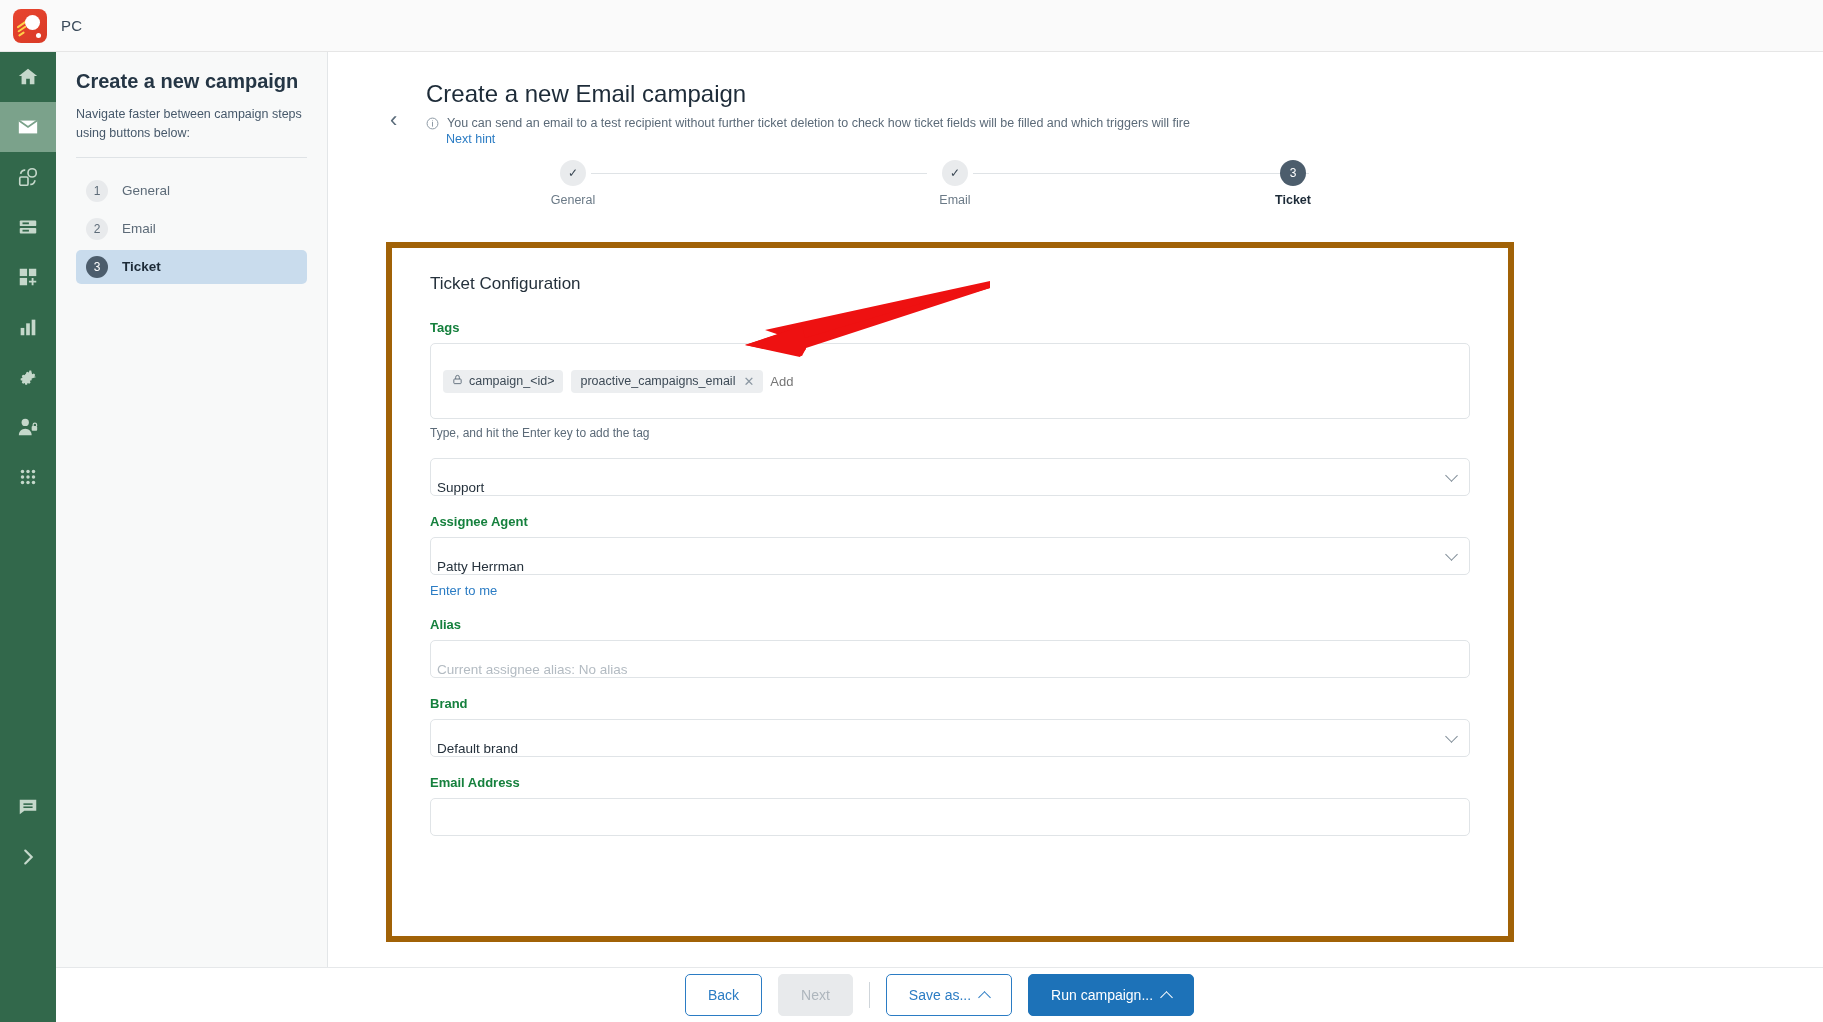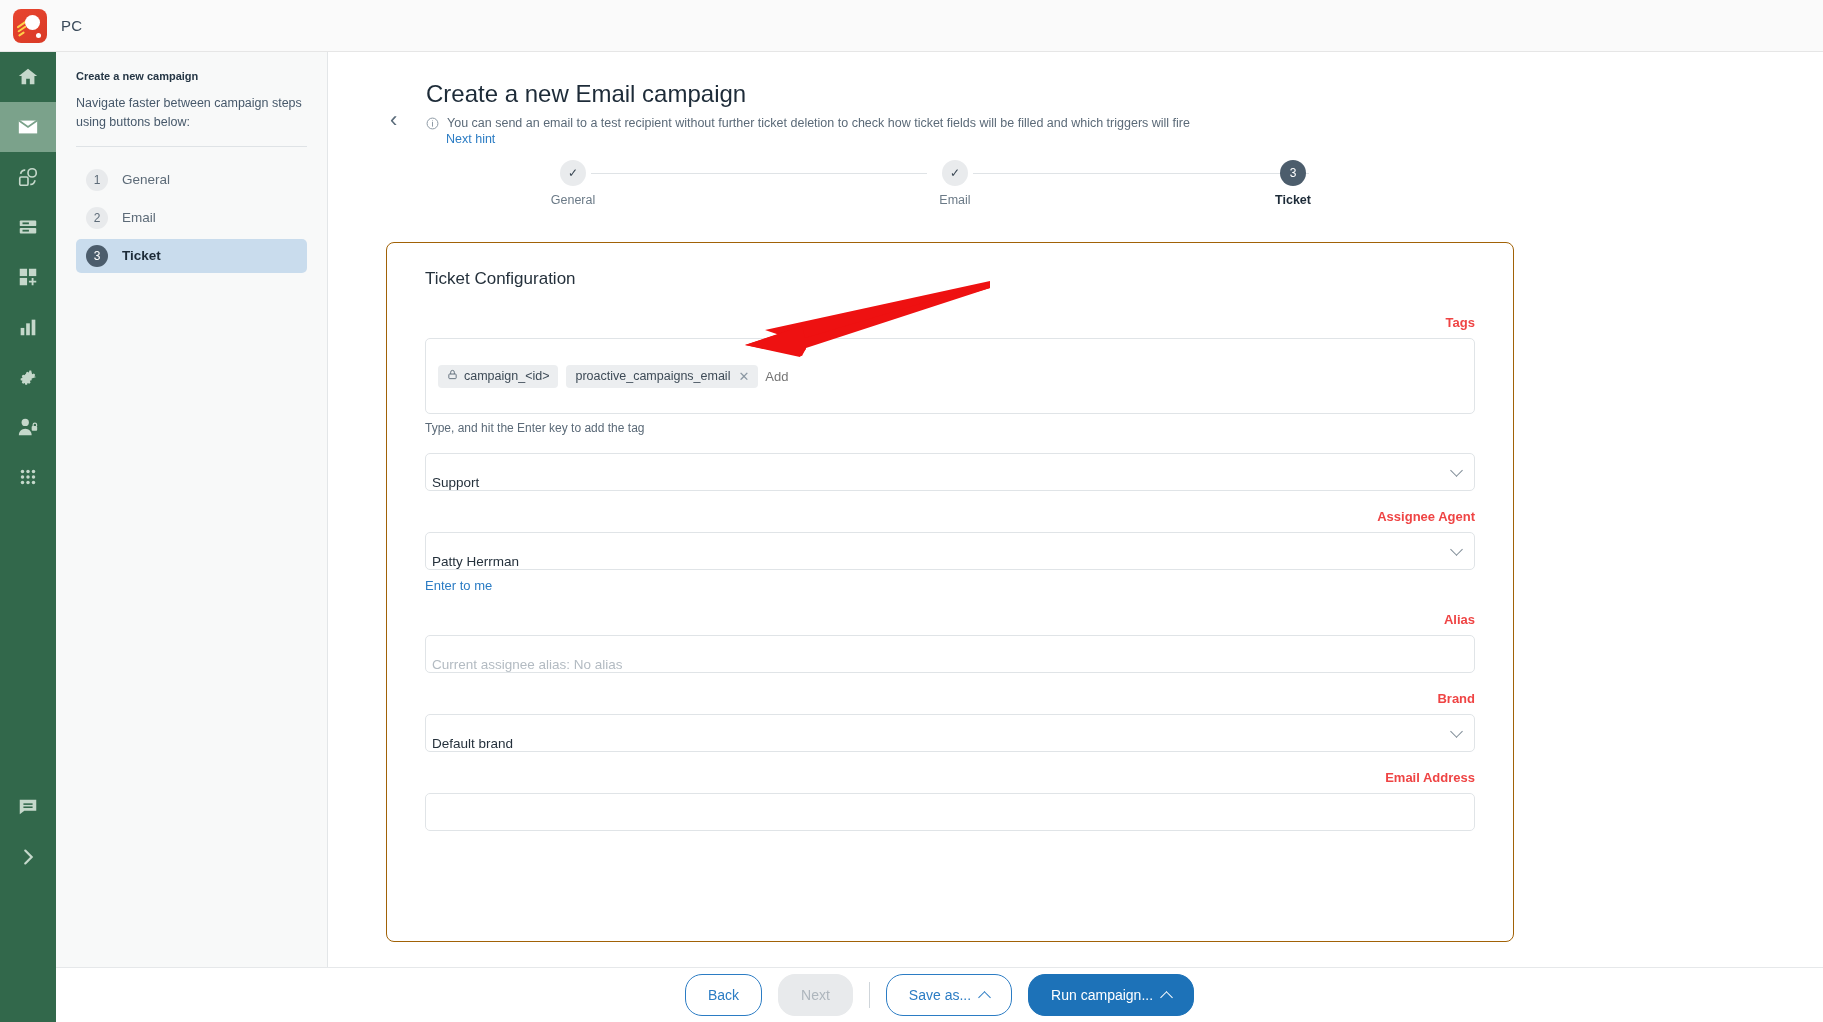--- a/index.html
+++ b/index.html
@@ -52,21 +52,21 @@
   .rail-ico { fill: #c5d8cb; }
   .rail-btn.active .rail-ico { fill: #ffffff; }
   #rail-chat { position: absolute; left: 0; top: 730px; }
   #rail-expand { position: absolute; left: 0; top: 780px; }
 
   
   #leftpanel {
     position: absolute; left: 56px; top: 52px; width: 272px; height: 970px;
     background: #f8f9f9; border-right: 1px solid #e3e6e8; padding: 18px 20px 0 20px;
   }
-  #lp-title { font-size: 11px; font-weight: bold; color: #253645; margin-bottom: 12px; }
+  #lp-title { font-size: 20px; font-weight: bold; color: #253645; margin-bottom: 12px; }
   #lp-sub { font-size: 12.5px; color: #46586a; line-height: 1.5; }
   #lp-divider { height: 1px; background: #dfe3e6; margin: 14px 0 16px 0; }
   .step-item {
     display: flex; align-items: center; gap: 14px;
     height: 34px; border-radius: 5px; padding: 0 10px; margin-bottom: 4px;
     cursor: pointer;
   }
   .step-item.current { background: #c9dced; }
   .step-num {
     width: 22px; height: 22px; border-radius: 50%; background: #e8eaec;
@@ -118,25 +118,25 @@
   }
   #stp-l1 { left: 63px; width: 336px; }
   #stp-l2 { left: 445px; width: 336px; }
   #stp-1 { left: 0px; }
   #stp-2 { left: 382px; }
   #stp-3 { left: 720px; }
 
   
   #card {
     position: absolute; left: 58px; top: 190px; width: 1128px; height: 700px;
-    border: 1px solid #a16207; border-radius: 8px; background: #fff;
+    border: 6px solid #a16207; border-radius: 0; background: #fff;
     padding: 26px 38px; overflow: hidden;
   }
   #card-title { font-size: 17px; color: #25313c; margin-bottom: 26px; }
-  .f-label { font-size: 13px; font-weight: bold; color: #ef4444; margin-bottom: 8px; text-align: right; }
+  .f-label { font-size: 13px; font-weight: bold; color: #15803d; margin-bottom: 8px; }
   .help { font-size: 12px; color: #5b6a78; margin-top: 7px; }
 
   #tagbox {
     border: 1px solid #e0e4e7; border-radius: 5px; height: 76px;
     padding: 9px 12px; display: flex; flex-direction: row; gap: 5px;
   }
   .chips { display: flex; gap: 8px; align-items: center; }
   .chip {
     background: #eceef0; border-radius: 4px; height: 23px;
     display: flex; align-items: center; gap: 6px; padding: 0 9px;
@@ -163,21 +163,21 @@
   .link { font-size: 13px; color: #2b7cc4; cursor: pointer; margin-top: 8px; display:inline-block;}
   .gap { height: 18px; }
 
   
   #footer {
     position: absolute; left: 56px; top: 967px; width: 1767px; height: 55px;
     background: #ffffff; border-top: 1px solid #e6e8ea;
     display: flex; align-items: center; justify-content: center; gap: 16px;
   }
   .btn {
-    height: 42px; border-radius: 17px; font-size: 14px;
+    height: 42px; border-radius: 5px; font-size: 14px;
     display: flex; align-items: center; justify-content: center;
     padding: 0 22px; cursor: pointer; gap: 9px;
     font-family: "Liberation Sans", sans-serif;
   }
   .btn-outline { border: 1px solid #2b7cc4; color: #2b7cc4; background: #fff; }
   .btn-disabled { background: #e8eaec; color: #aeb6bd; border: 1px solid #e8eaec; cursor: default; }
   .btn-primary { background: #1d72b8; color: #ffffff; border: 1px solid #1d72b8; }
   .sep { width: 1px; height: 26px; background: #cfd5da; }
   .caret-up {
     width: 9px; height: 9px; border-left: 1.7px solid currentColor;

